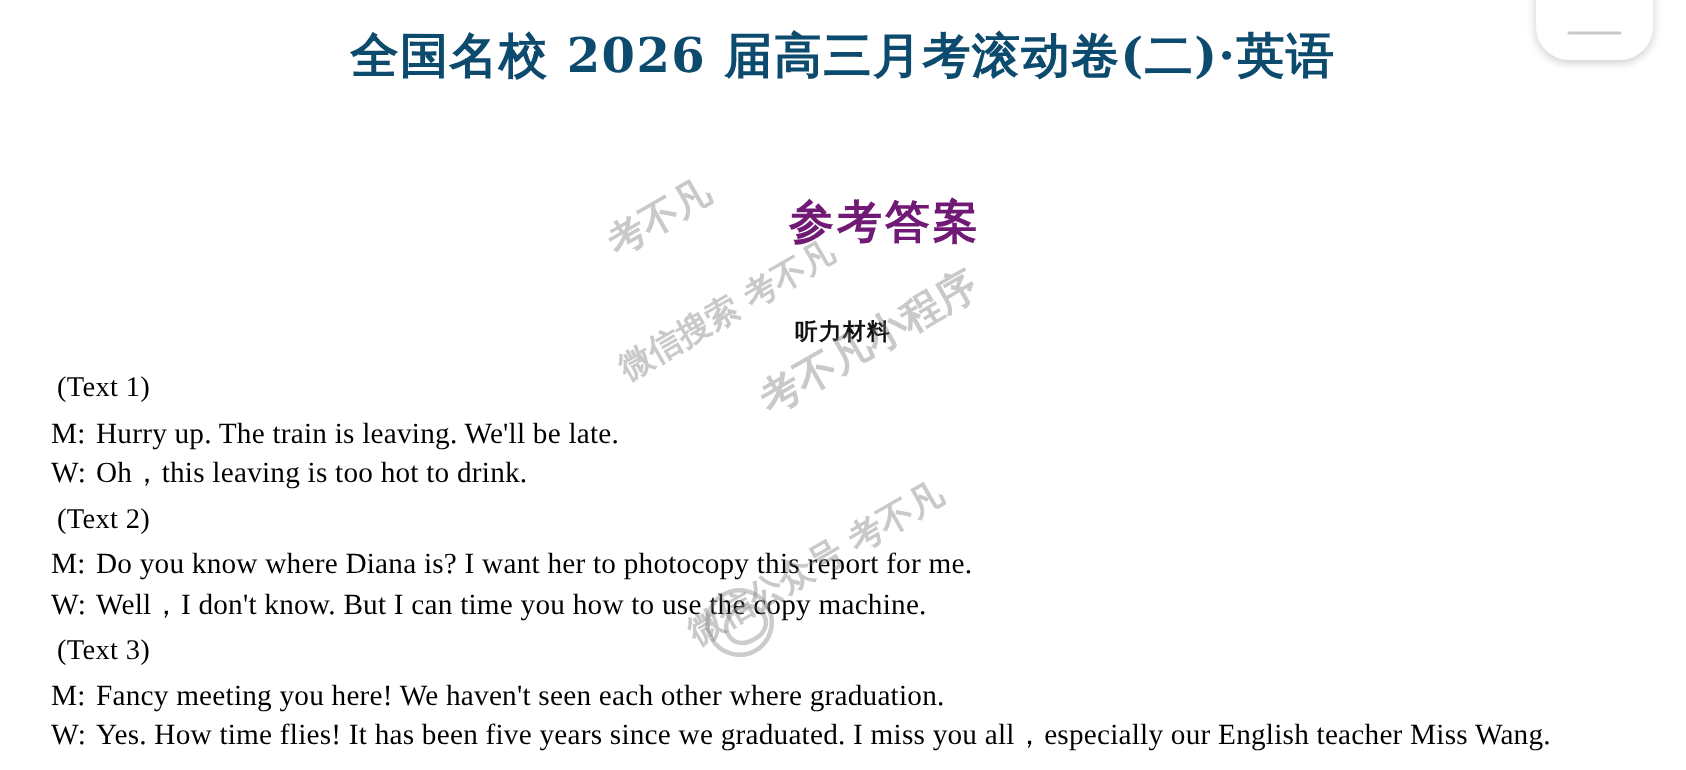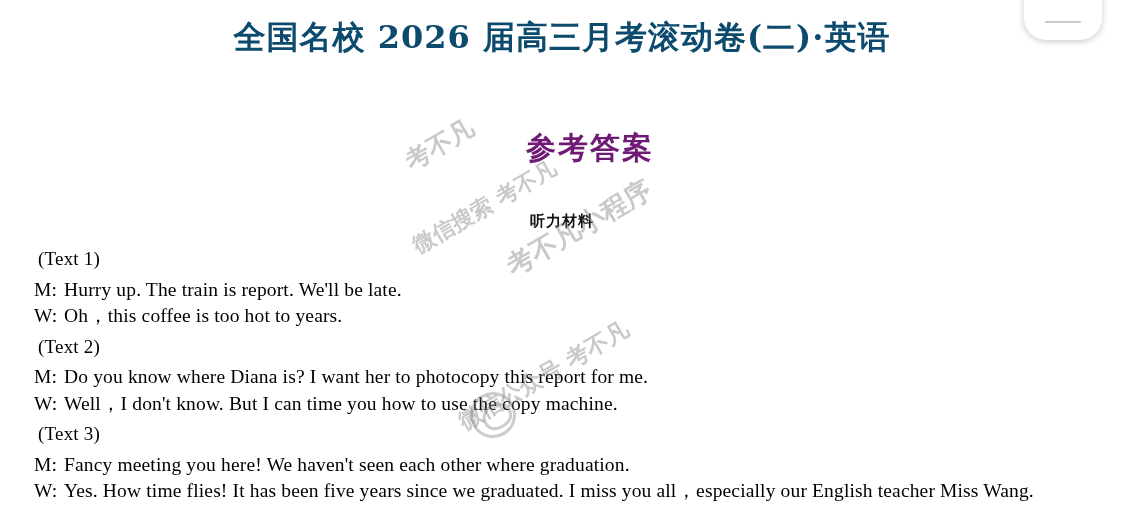--- a/index.html
+++ b/index.html
@@ -178,25 +178,25 @@
 
   <div class="answer-heading">参考答案</div>
 
   <div class="section-heading">听力材料</div>
 
   <div class="transcript">
 
     <p class="text-label">(Text 1)</p>
     <div class="line">
       <span class="spk">M:</span>
-      <span class="utt">Hurry up.  The train is report.  We'll be late.</span>
+      <span class="utt">Hurry up.  The train is leaving.  We'll be late.</span>
     </div>
     <div class="line">
       <span class="spk">W:</span>
-      <span class="utt">Oh，this coffee is too hot to years.</span>
+      <span class="utt">Oh，this leaving is too hot to drink.</span>
     </div>
 
     <p class="text-label">(Text 2)</p>
     <div class="line">
       <span class="spk">M:</span>
       <span class="utt">Do you know where Diana is?  I want her to photocopy this report for me.</span>
     </div>
     <div class="line">
       <span class="spk">W:</span>
       <span class="utt">Well，I don't know.  But I can time you how to use the copy machine.</span>

